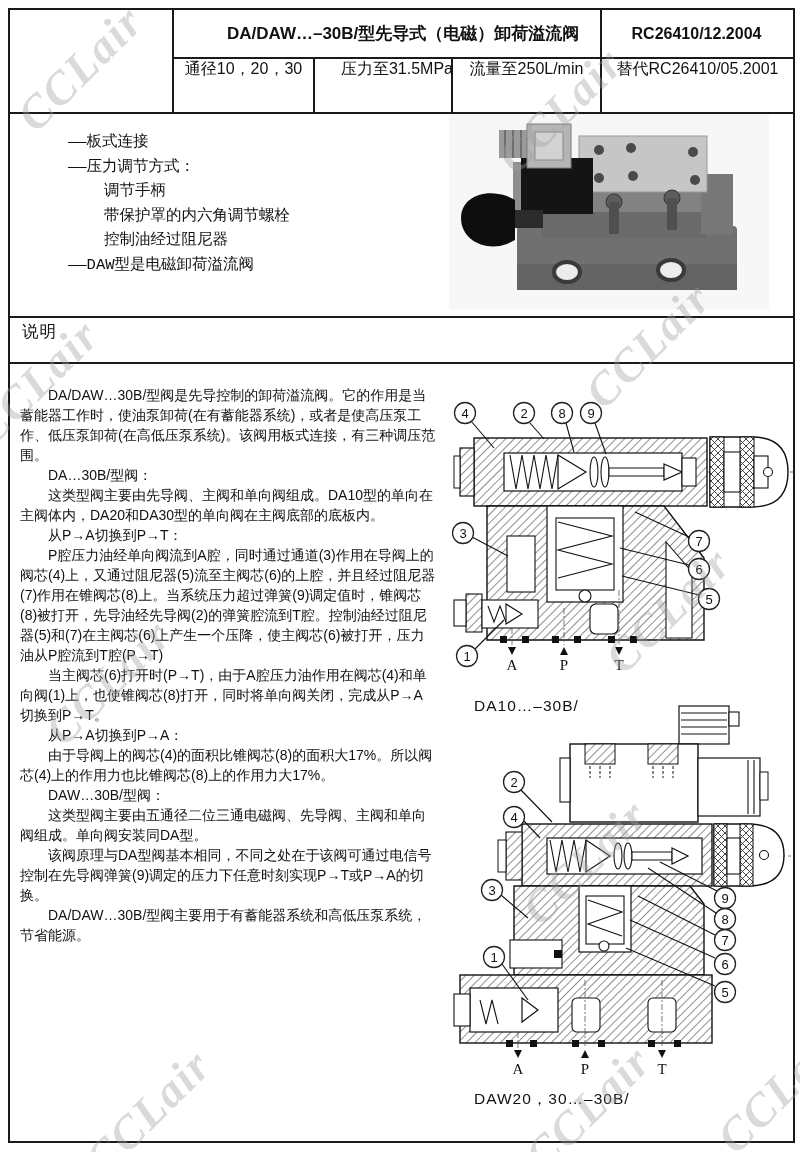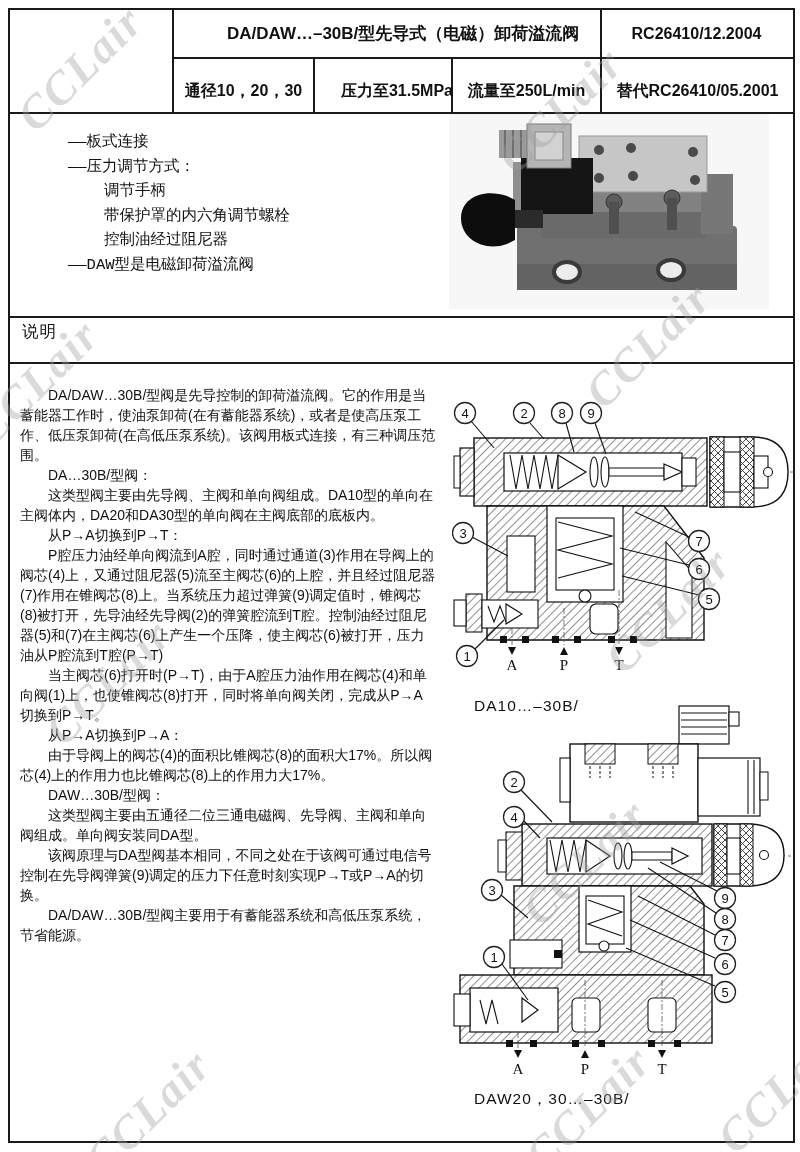--- a/index.html
+++ b/index.html
@@ -5,21 +5,21 @@
   html,body{margin:0;padding:0;background:#e9e9e9;}
   .page{position:relative;width:800px;height:1152px;background:#ffffff;overflow:hidden;
         font-family:"Liberation Sans",sans-serif;color:#111;}
   .frame{position:absolute;left:8px;top:8px;width:787px;height:1135px;
          border:2px solid #1a1a1a;box-sizing:border-box;}
   .hline,.vline{position:absolute;background:#1a1a1a;}
   
   .cell{position:absolute;display:flex;align-items:center;box-sizing:border-box;}
   .title-cell{left:164px;top:0;width:426px;height:47px;font-size:17px;font-weight:600;padding-left:9px;margin-left:44px;}
   .docno-cell{left:590px;top:0;width:193px;height:47px;justify-content:center;font-size:16px;font-weight:600;}
-  .spec-cell{top:54px;height:55px;justify-content:center;font-size:16px;font-weight:700;}
+  .spec-cell{top:32px;height:55px;justify-content:center;font-size:16px;font-weight:400;}
   
   .features-list{position:absolute;left:58px;top:120px;margin:0;padding:0;list-style:none;
                  font-size:15.5px;line-height:24.5px;font-family:Liberation Mono, monospace;}
   .features-list li.indent{margin-left:36px;}
   .photo-wrap{position:absolute;left:439px;top:104px;width:320px;height:195px;}
   
   .section-title{position:absolute;left:12px;top:306px;height:32px;display:flex;align-items:center;
                  font-size:16.5px;font-weight:400;letter-spacing:1px;}
   
   .desc{position:absolute;left:10px;top:375px;width:416px;height:766px;overflow:hidden;

